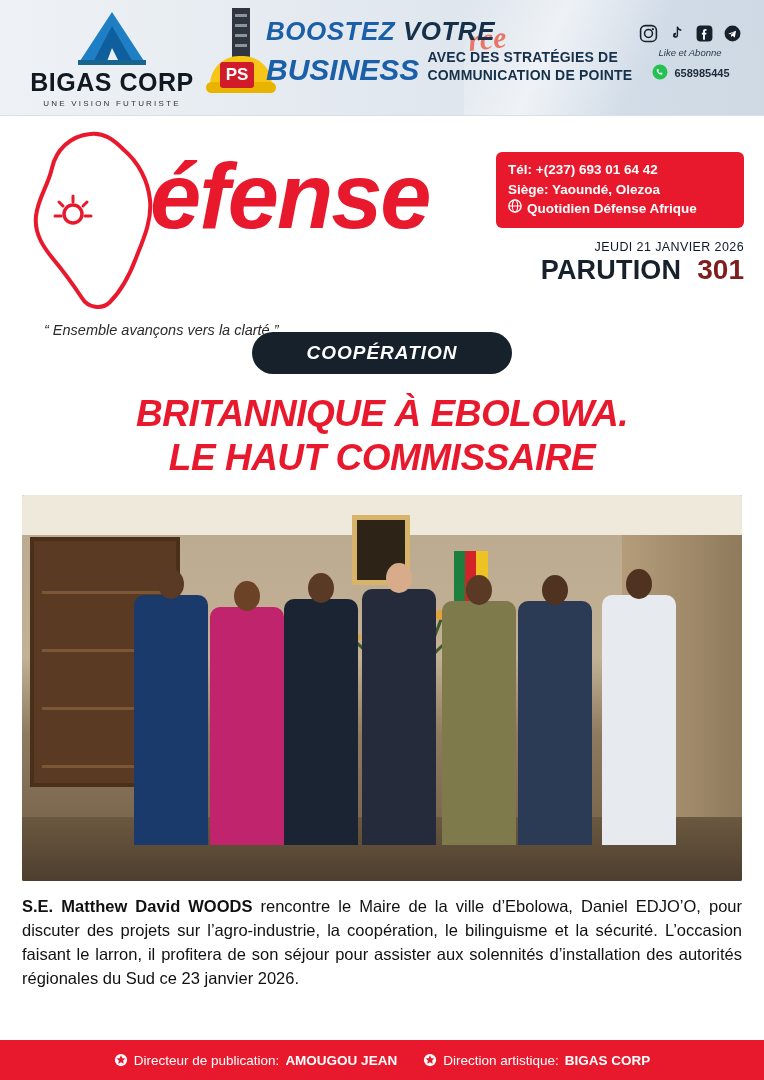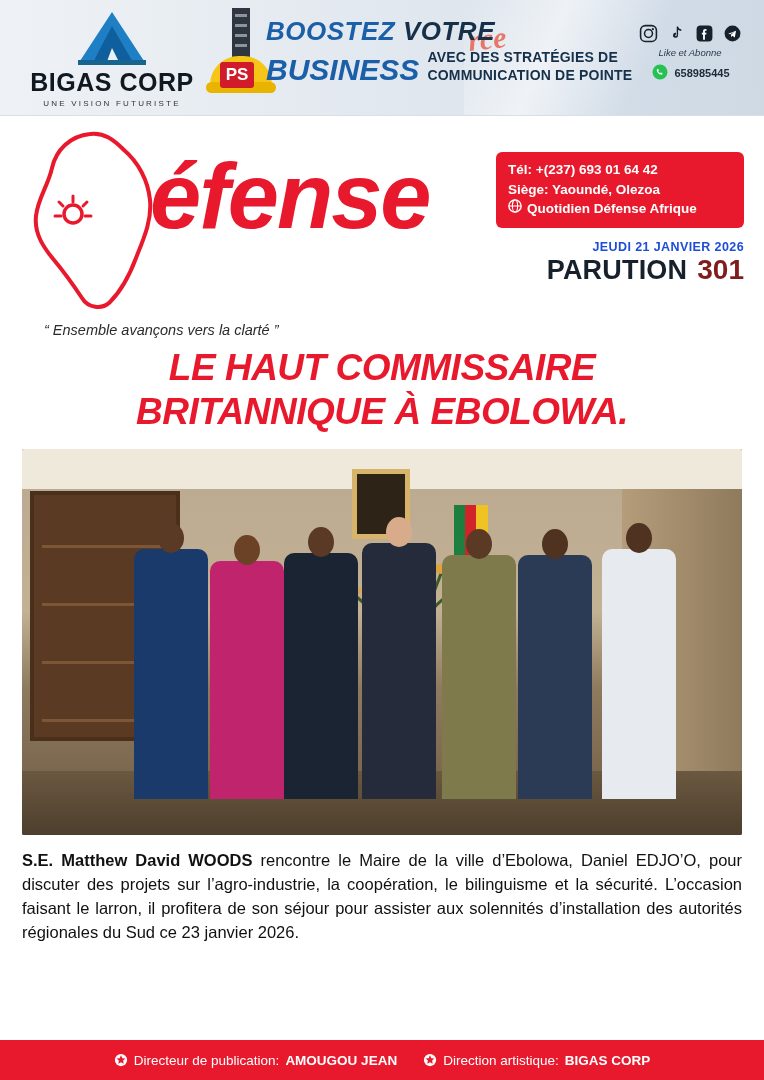--- a/index.html
+++ b/index.html
@@ -80,22 +80,22 @@
   .slogan { position:absolute; left: 44px; top: 206px; font-size: 14.5px; font-style: italic; color: #2b2b2b; }
 
   .contact-box {
     position: absolute; right: 20px; top: 36px; width: 248px;
     background: #e8192c; color: #fff; border-radius: 6px; padding: 8px 12px 9px;
   }
   .contact-box div { font-size: 13.5px; font-weight: 700; line-height: 1.45; }
   .globe-line{display:flex;align-items:center;gap:5px;}
 
   .parution { position: absolute; right: 20px; top: 124px; width: 248px; text-align: right; }
-  .parution-date { font-size: 12.5px; font-weight: 700; color: #1d4ed8; letter-spacing: .4px; }
-  .parution-row { display: flex; justify-content: flex-end; align-items: baseline; gap: 10px; margin-top: 1px; }
+  .parution-date { font-size: 12.5px; font-weight: 400; color: #0f172a; letter-spacing: .4px; }
+  .parution-row { display: flex; justify-content: flex-end; align-items: baseline; gap: 16px; margin-top: 1px; }
   .parution-word { font-size: 27px; font-weight: 800; color: #16212b; letter-spacing: .2px; }
   .parution-num { font-size: 28px; font-weight: 800; color: #7f1d1d; line-height: .9; }
 
   
   .rubric-wrap { text-align: center; margin-top: 4px; }
   .rubric {
     display: inline-block; background: #16212b; color: #fff; font-weight: 800;
     font-style: italic; font-size: 19px; letter-spacing: 1px;
     padding: 10px 54px; border-radius: 22px;
   }
@@ -274,24 +274,27 @@
 
     <div class="parution">
       <div class="parution-date">JEUDI  21 JANVIER 2026</div>
       <div class="parution-row">
         <div class="parution-word">PARUTION</div>
         <div class="parution-num">301</div>
       </div>
     </div>
   </div>
 
+  <div class="rubric-wrap">
+    <span class="rubric">COOPÉRATION</span>
+  </div>
 
   <div class="headline">
+    <div>BRITANNIQUE À EBOLOWA.</div>
     <div>LE HAUT COMMISSAIRE</div>
-    <div>BRITANNIQUE À EBOLOWA.</div>
   </div>
 
   <div class="photo">
     <div class="ph-wall"></div>
     <div class="ph-ceiling"></div>
     <div class="ph-cab">
         <i></i>
         <i></i>
         <i></i>
         <i></i>

